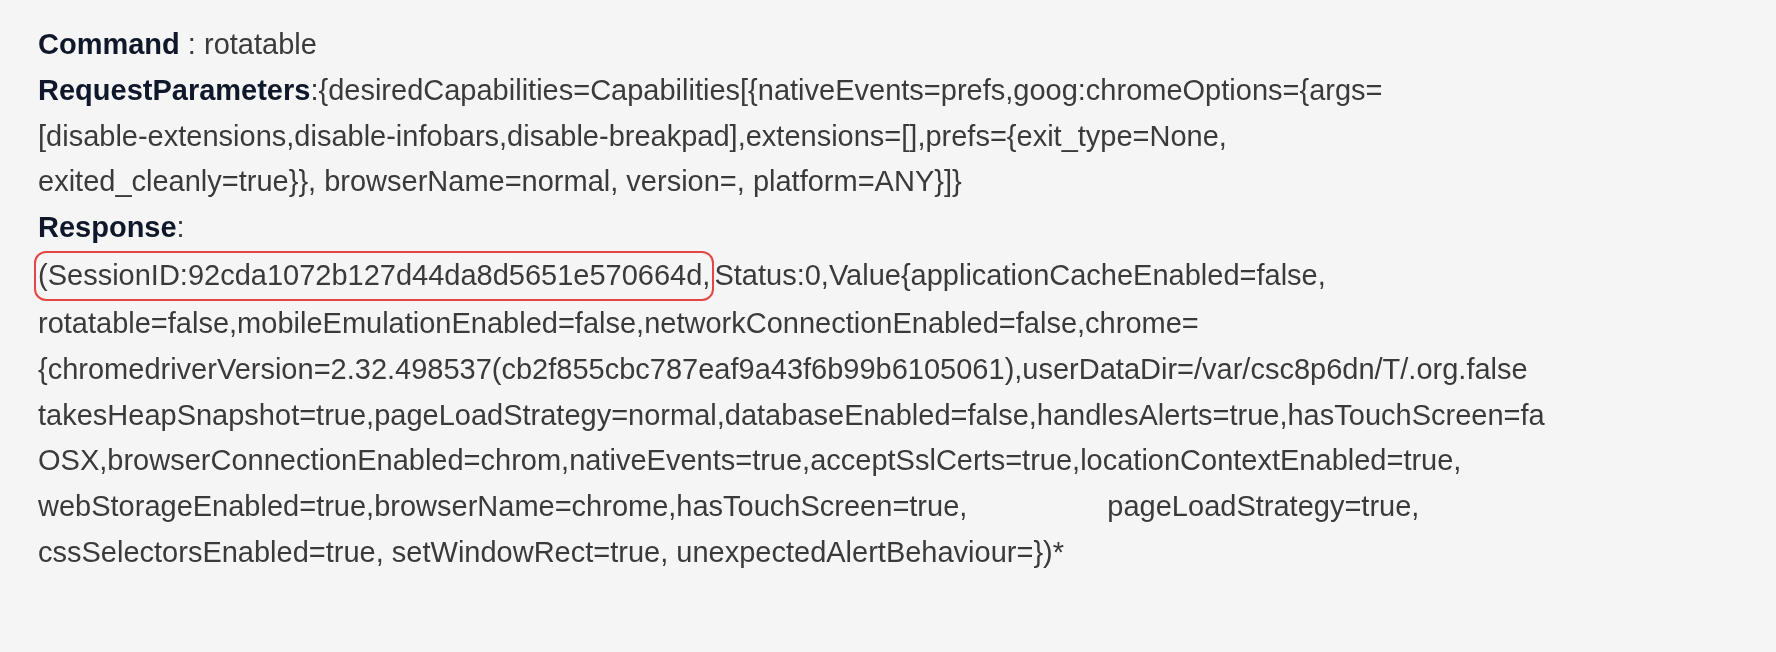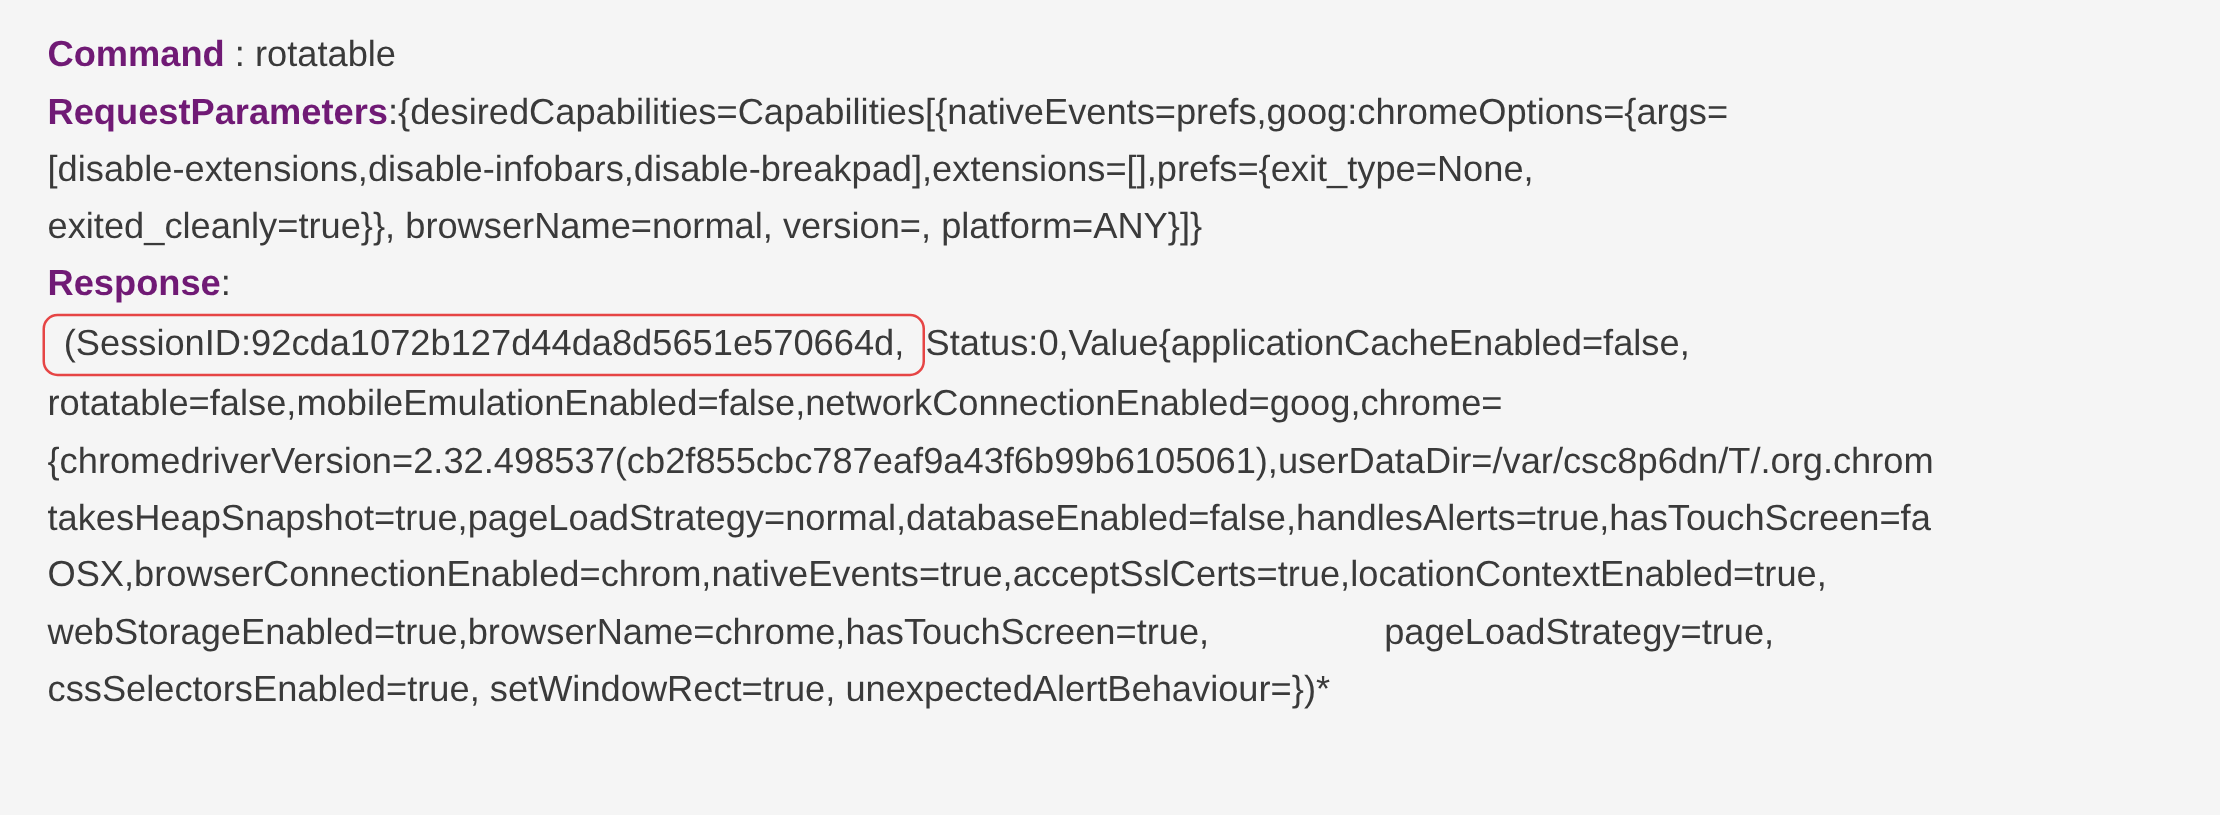--- a/index.html
+++ b/index.html
@@ -17,27 +17,27 @@
       width: 1776px;
       height: 652px;
       overflow: hidden;
       white-space: nowrap;
     }
     .line {
       display: block;
     }
     .bold {
       font-weight: 700;
-      color: #701a75;
+      color: #0f172a;
     }
     .highlight-box {
       display: inline-block;
       border: 2px solid #e64545;
       border-radius: 12px;
-      padding: 0 15px;
+      padding: 0 2px;
       margin-left: -4px;
     }
     .gap {
       display: inline-block;
       width: 140px;
     }
   </style>
 </head>
 <body>
 
@@ -56,24 +56,24 @@
 </div>
 
 <div class="line">
   <span class="bold">Response</span><span>:</span>
 </div>
 
 <div class="line">
   <span class="highlight-box">(SessionID:92cda1072b127d44da8d5651e570664d,</span><span>Status:0,Value{applicationCacheEnabled=false,</span>
 </div>
 <div class="line">
-  <span>rotatable=false,mobileEmulationEnabled=false,networkConnectionEnabled=goog,chrome=</span>
+  <span>rotatable=false,mobileEmulationEnabled=false,networkConnectionEnabled=false,chrome=</span>
 </div>
 <div class="line">
-  <span>{chromedriverVersion=2.32.498537(cb2f855cbc787eaf9a43f6b99b6105061),userDataDir=/var/csc8p6dn/T/.org.chrom</span>
+  <span>{chromedriverVersion=2.32.498537(cb2f855cbc787eaf9a43f6b99b6105061),userDataDir=/var/csc8p6dn/T/.org.false</span>
 </div>
 <div class="line">
   <span>takesHeapSnapshot=true,pageLoadStrategy=normal,databaseEnabled=false,handlesAlerts=true,hasTouchScreen=fa</span>
 </div>
 <div class="line">
   <span>OSX,browserConnectionEnabled=chrom,nativeEvents=true,acceptSslCerts=true,locationContextEnabled=true,</span>
 </div>
 <div class="line">
   <span>webStorageEnabled=true,browserName=chrome,hasTouchScreen=true,</span><span class="gap"></span><span>pageLoadStrategy=true,</span>
 </div>

